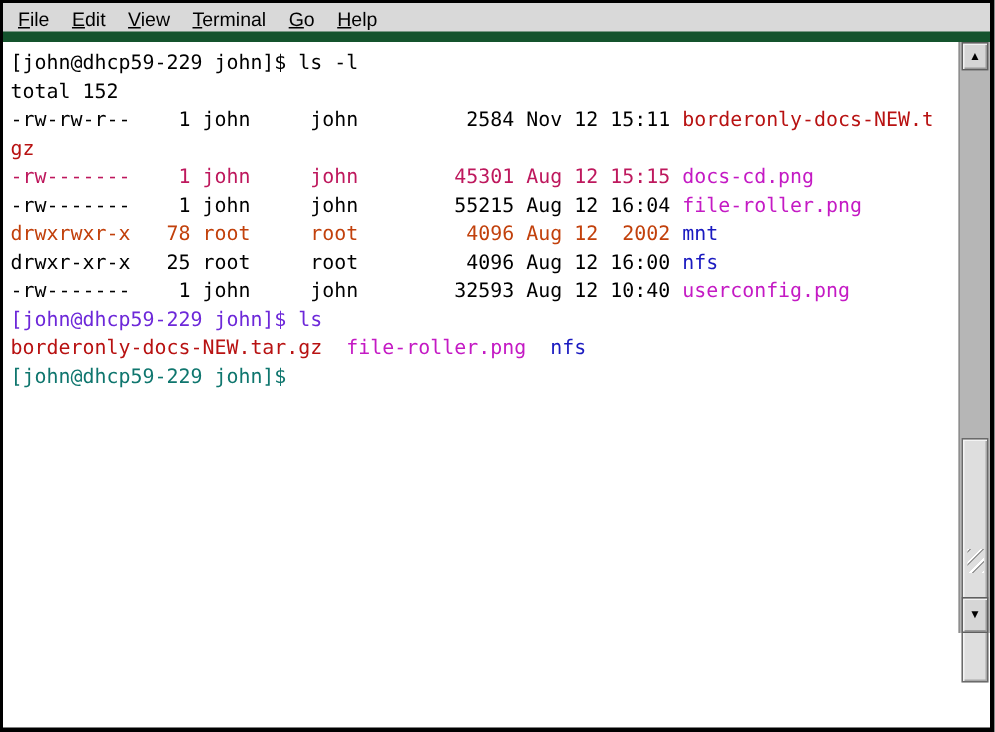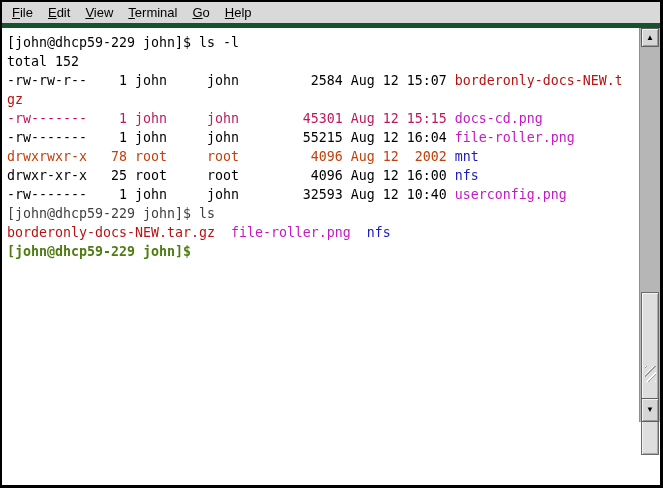--- a/index.html
+++ b/index.html
@@ -10,21 +10,21 @@
     border:2px solid #000000;
     border-right-width:3px;border-bottom-width:3px;
     background:#ffffff;
     font-family:"Liberation Sans", sans-serif;
     overflow:hidden;
   }
   
   .menubar{
     height:26px;
     background:#d9d9d9;
-    border-bottom:5px solid #14532d;
+    border-bottom:7px solid #14532d;
     display:flex;
     align-items:flex-start;
     padding-left:9px;
     font-size:13px;
     color:#000;
   }
   .menu-item{
     padding:3px 1px;
     margin-right:13px;
     cursor:default;
@@ -96,30 +96,30 @@
     <div class="menu-item"><span class="mn">V</span><span>iew</span></div>
     <div class="menu-item"><span class="mn">T</span><span>erminal</span></div>
     <div class="menu-item"><span class="mn">G</span><span>o</span></div>
     <div class="menu-item"><span class="mn">H</span><span>elp</span></div>
   </div>
 
   <div class="body">
     <div class="term" style="background: rgb(255, 255, 255);">
         <div class="term-line"><span style="color: rgb(0, 0, 0);">[john@dhcp59-229 john]$ ls -l</span></div>
         <div class="term-line"><span style="color: rgb(0, 0, 0);">total 152</span></div>
-        <div class="term-line"><span style="color: rgb(0, 0, 0);">-rw-rw-r--    1 john     john         2584 Aug 12 15:07 </span><span style="color: rgb(184, 18, 18);">borderonly-docs-NEW.tar.</span></div>
+        <div class="term-line"><span style="color: rgb(0, 0, 0);">-rw-rw-r--    1 john     john         2584 Nov 12 15:11 </span><span style="color: rgb(184, 18, 18);">borderonly-docs-NEW.tar.</span></div>
         <div class="term-line"><span style="color: rgb(184, 18, 18);">gz</span></div>
         <div class="term-line"><span style="color: #be185d;">-rw-------    1 john     john        45301 Aug 12 15:15 </span><span style="color: rgb(196, 26, 196);">docs-cd.png</span></div>
         <div class="term-line"><span style="color: rgb(0, 0, 0);">-rw-------    1 john     john        55215 Aug 12 16:04 </span><span style="color: rgb(196, 26, 196);">file-roller.png</span></div>
         <div class="term-line"><span style="color: #c2410c;">drwxrwxr-x   78 root     root         4096 Aug 12  2002 </span><span style="color: rgb(26, 26, 192);">mnt</span></div>
         <div class="term-line"><span style="color: rgb(0, 0, 0);">drwxr-xr-x   25 root     root         4096 Aug 12 16:00 </span><span style="color: rgb(26, 26, 192);">nfs</span></div>
         <div class="term-line"><span style="color: rgb(0, 0, 0);">-rw-------    1 john     john        32593 Aug 12 10:40 </span><span style="color: rgb(196, 26, 196);">userconfig.png</span></div>
-        <div class="term-line"><span style="color: #404040;">[john@dhcp59-229 john]$ ls</span></div>
+        <div class="term-line"><span style="color: #6d28d9;">[john@dhcp59-229 john]$ ls</span></div>
         <div class="term-line"><span style="color: rgb(184, 18, 18); text-align: right;">borderonly-docs-NEW.tar.gz</span><span style="color: rgb(0, 0, 0);">  </span><span style="color: rgb(196, 26, 196);">file-roller.png</span><span style="color: rgb(0, 0, 0);">  </span><span style="color: rgb(26, 26, 192);">nfs</span></div>
-        <div class="term-line"><span style="color: #4d7c0f; font-weight: bold;">[john@dhcp59-229 john]$</span></div>
+        <div class="term-line"><span style="color: #0f766e;">[john@dhcp59-229 john]$</span></div>
       </div>
 
     <div class="scrollbar">
       <div class="sb-btn up">
         <span>▲</span>
       </div>
       <div class="sb-thumb">
         <div class="sb-grip"></div>
       </div>
       <div class="sb-btn down">

